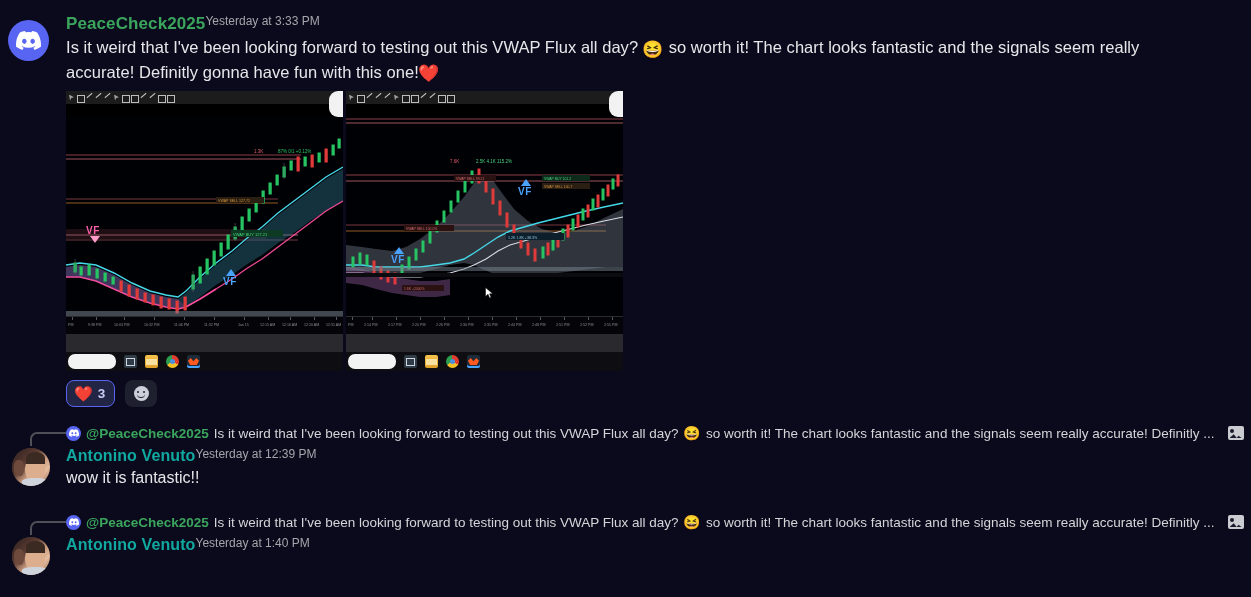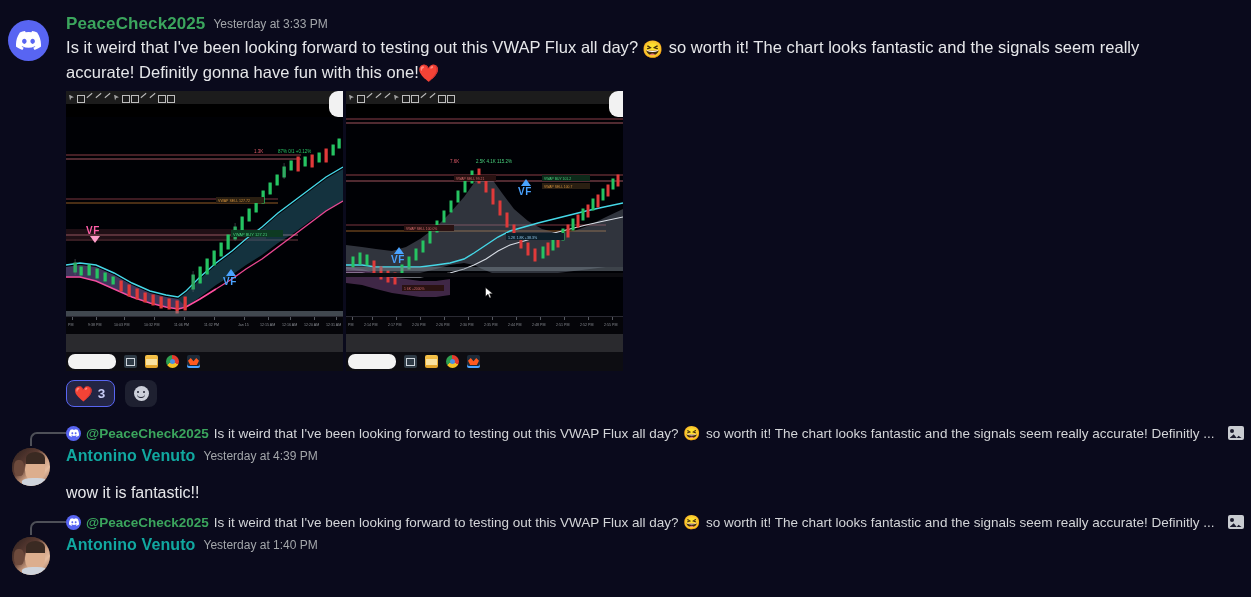--- a/index.html
+++ b/index.html
@@ -14,21 +14,21 @@
   
   .msg-main { position: absolute; left: 0; top: 15px; width: 1251px; }
   .avatar-discord {
     position: absolute; left: 8px; top: 5px;
     width: 41px; height: 41px; border-radius: 50%;
     background: #5865f2; display: flex; align-items: center; justify-content: center;
   }
   .avatar-discord svg { width: 25px; height: 25px; }
 
   .msg-body { margin-left: 66px; }
-  .msg-head { display: flex; align-items: center; gap: 8px; line-height: 1; }
+  .msg-head { display: flex; align-items: flex-start; line-height: 1; }
   .username-green {
     color: #3ba55d; font-size: 17px; font-weight: bold; letter-spacing: .1px;
   }
   .username-teal {
     color: #11a8a0; font-size: 16px; font-weight: bold; letter-spacing: .1px;
   }
   .timestamp { color: #a3a6aa; font-size: 12px; }
 
   .msg-text {
     color: #e6e7ea; font-size: 16.5px; line-height: 23px;
@@ -123,21 +123,21 @@
     position:absolute; left:12px; top:0; width:38px; height:38px; border-radius:50%;
     overflow:hidden; background:#3a2a26;
   }
   .avatar-photo .p1{position:absolute;inset:0;background:linear-gradient(135deg,#2b1f1d 0%,#5b3b32 38%,#c79a7e 58%,#e6bda0 74%,#8d6450 100%);}
   .avatar-photo .p2{position:absolute;left:13px;top:8px;width:20px;height:26px;border-radius:50% 50% 45% 45%;background:#dcae8e;}
   .avatar-photo .p3{position:absolute;left:14px;top:4px;width:19px;height:12px;border-radius:50% 50% 0 0;background:#3a2a22;}
   .avatar-photo .p4{position:absolute;left:2px;top:12px;width:10px;height:16px;border-radius:40%;background:#6d4a3c;}
   .avatar-photo .p5{position:absolute;left:10px;bottom:0;width:26px;height:8px;background:#cfd4dc;border-radius:40% 40% 0 0;}
 
   .reply-body { margin-left:66px; }
-  .reply-msg-text { color:#e6e7ea; font-size:16px; line-height:22px; margin-top:18px; }
+  .reply-msg-text { color:#e6e7ea; font-size:16px; line-height:22px; margin-top:3px; }
 </style>
 </head>
 <body>
 
 <div id="app">
 
   <div class="msg-main">
 
     <div class="avatar-discord">
       <svg viewBox="0 0 71 55">
@@ -490,21 +490,21 @@
       <div class="avatar-photo">
         <span class="p1"></span>
           <span class="p4"></span>
           <span class="p2"></span>
           <span class="p3"></span>
           <span class="p5"></span>
       </div>
       <div class="reply-body">
         <div class="msg-head">
           <span class="username-teal">Antonino Venuto</span>
-          <span class="timestamp">Yesterday at 4:39 PM</span>
+          <span class="timestamp">Yesterday at 12:39 PM</span>
         </div>
         <div class="reply-msg-text">wow it is fantastic!!</div>
       </div>
     </div>
   </div>
 
   <div class="reply-block" style="top:509px;">
     <div class="reply-connector"></div>
     <div class="reply-preview">
       <span class="reply-badge">

